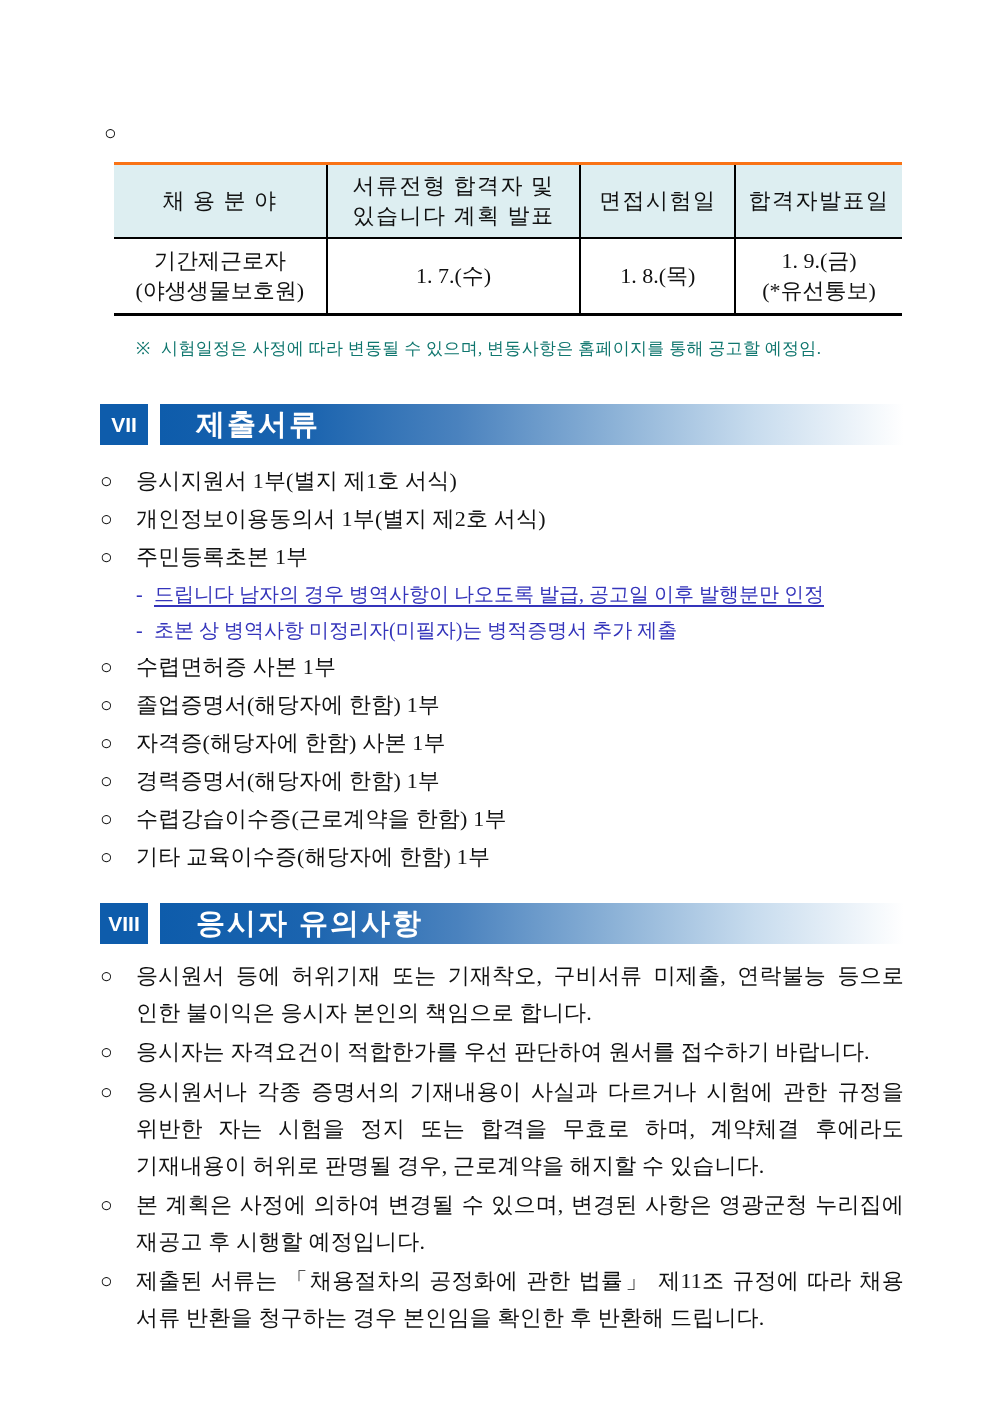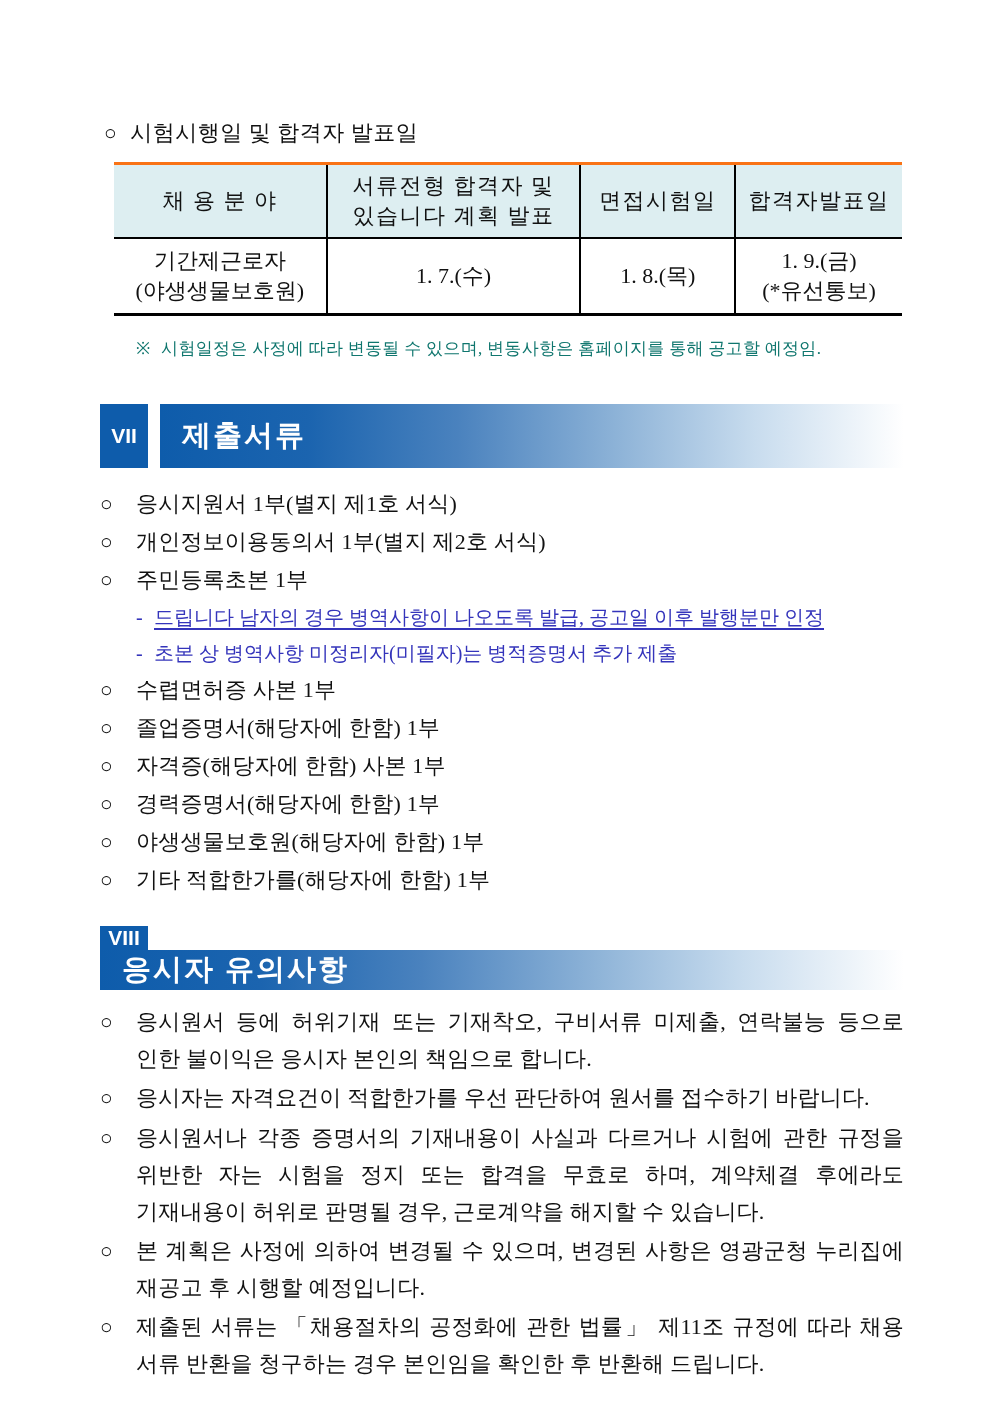--- a/index.html
+++ b/index.html
@@ -60,41 +60,41 @@
   .footnote{
     margin:20px 0 0 36px;
     font-size:17px;line-height:26px;
     color:#0f766e;
     letter-spacing:0.3px;
   }
   .footnote .marker{margin-right:6px;}
   
   .sec-header{
     display:flex;align-items:stretch;
-    height:64px;
+    height:41px;
     margin-top:42px;
     margin-left:0;
   }
   .sec-num{
     width:48px;
     background:#0e5cab;
     color:#fff;
     display:flex;align-items:center;justify-content:center;
     font-family:"Liberation Sans","DejaVu Sans",sans-serif;
     font-weight:bold;font-size:21px;
     letter-spacing:0px;
     flex:0 0 auto;
   }
   .sec-gap{width:12px;flex:0 0 auto;background:#fff;}
   .sec-bar{
     flex:1;
     background:linear-gradient(90deg,#0e5cab 0%,#1b64af 20%,#4a82be 40%,#8fb4d8 62%,#c8dcee 80%,#ffffff 100%);
     color:#ffffff;
     display:flex;align-items:center;
-    padding-left:22px;
+    padding-left:36px;
     font-family:"Liberation Sans","DejaVu Sans",sans-serif;
     font-weight:bold;font-size:29px;
     letter-spacing:2px;
   }
   
   .list{margin-top:17px;}
   .item{
     display:flex;align-items:baseline;
     font-size:22px;line-height:37px;
     letter-spacing:0.2px;
@@ -123,21 +123,20 @@
   .para .marker{flex:0 0 36px;font-size:21px;}
   .para .txt{flex:1;word-break:keep-all;text-align:justify;}
 </style>
 </head>
 <body>
 
 <div class="page">
 
   <div class="h-line">
     <span class="marker">○</span>
-    <span>시험시행일 및 합격자 발표일</span>
   </div>
 
   <table class="sched">
     <colgroup>
         <col class="col1">
         <col class="col2">
         <col class="col3">
         <col class="col4">
       </colgroup>
     <thead>
@@ -208,29 +207,29 @@
     <div class="item">
       <span class="marker">○</span>
       <span class="txt">자격증(해당자에 한함) 사본 1부</span>
     </div>
     <div class="item">
       <span class="marker">○</span>
       <span class="txt">경력증명서(해당자에 한함) 1부</span>
     </div>
     <div class="item">
       <span class="marker">○</span>
-      <span class="txt">야생생물보호원(해당자에 한함) 1부</span>
-    </div>
-    <div class="item">
-      <span class="marker">○</span>
-      <span class="txt">기타 적합한가를(해당자에 한함) 1부</span>
-    </div>
-  </div>
-
-  <div class="sec-header" style="margin-top:27px;flex-direction:column;">
+      <span class="txt">수렵강습이수증(근로계약을 한함) 1부</span>
+    </div>
+    <div class="item">
+      <span class="marker">○</span>
+      <span class="txt">기타 교육이수증(해당자에 한함) 1부</span>
+    </div>
+  </div>
+
+  <div class="sec-header" style="margin-top:27px;">
     <div class="sec-num">VIII</div>
     <div class="sec-gap"></div>
     <div class="sec-bar">
       <span>응시자 유의사항</span>
     </div>
   </div>
 
   <div class="para-list">
     <div class="para">
       <span class="marker">○</span>

